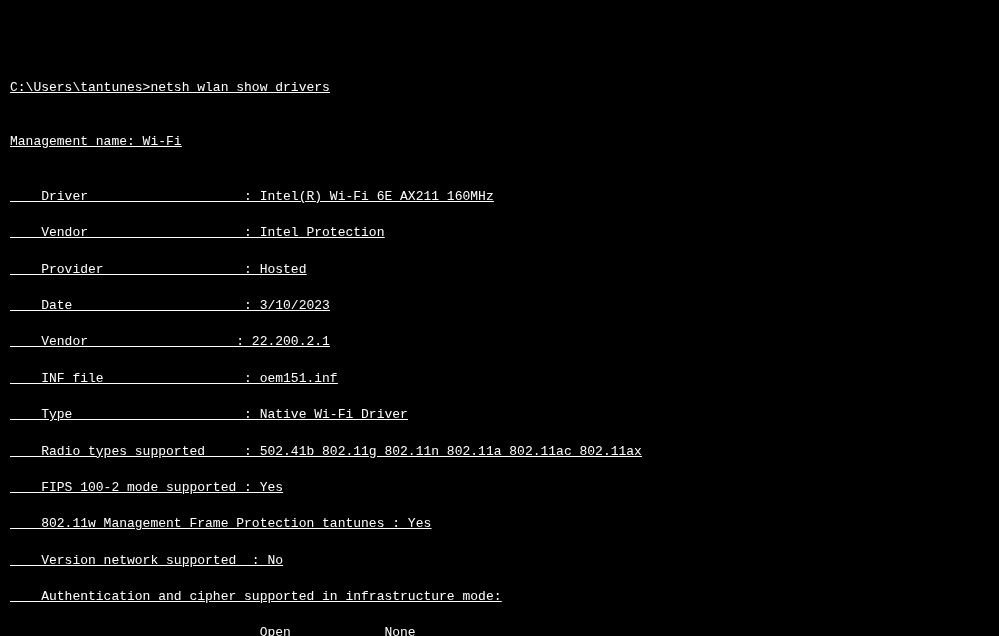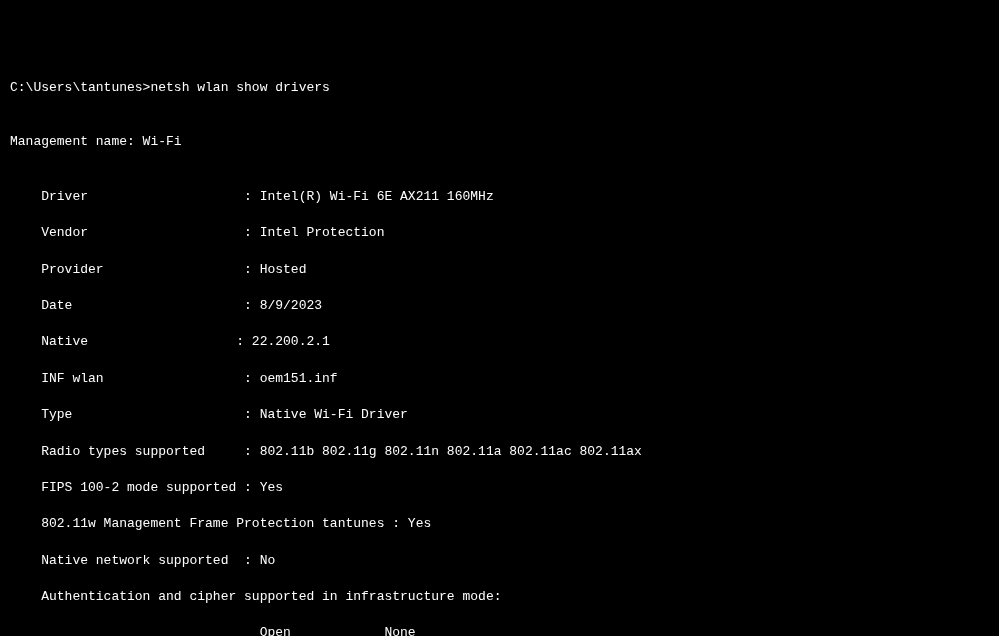--- a/index.html
+++ b/index.html
@@ -1,18 +1,19 @@
 <!DOCTYPE html>
 <html><head>
   <meta charset="utf-8">
   <style>
     * {
       margin: 0;
       padding: 0;
       box-sizing: border-box;
+      text-decoration: underline;
     }
     body {
       background: #000;
       color: #fff;
       font-family: "Consolas", "Courier New", monospace;
       font-size: 13px;
       line-height: 1.4;
       padding: 6px 10px;
       width: 999px;
       height: 636px;
@@ -28,28 +29,28 @@
 
 
 
 <span class="line">C:\Users\tantunes&gt;netsh wlan show drivers</span>
 <span class="line"></span>
 <span class="line">Management name: Wi-Fi</span>
 <span class="line"></span>
 <span class="line">    Driver                    : Intel(R) Wi-Fi 6E AX211 160MHz</span>
 <span class="line">    Vendor                    : Intel Protection</span>
 <span class="line">    Provider                  : Hosted</span>
-<span class="line">    Date                      : 8/9/2023</span>
-<span class="line">    Native                   : 22.200.2.1</span>
-<span class="line">    INF wlan                  : oem151.inf</span>
+<span class="line">    Date                      : 3/10/2023</span>
+<span class="line">    Vendor                   : 22.200.2.1</span>
+<span class="line">    INF file                  : oem151.inf</span>
 <span class="line">    Type                      : Native Wi-Fi Driver</span>
-<span class="line">    Radio types supported     : 802.11b 802.11g 802.11n 802.11a 802.11ac 802.11ax</span>
+<span class="line">    Radio types supported     : 502.41b 802.11g 802.11n 802.11a 802.11ac 802.11ax</span>
 <span class="line">    FIPS 100-2 mode supported : Yes</span>
 <span class="line">    802.11w Management Frame Protection tantunes : Yes</span>
-<span class="line">    Native network supported  : No</span>
+<span class="line">    Version network supported  : No</span>
 <span class="line">    Authentication and cipher supported in infrastructure mode:</span>
 <span class="line">                                Open            None</span>
 
 
 
 
 
 
 
 

